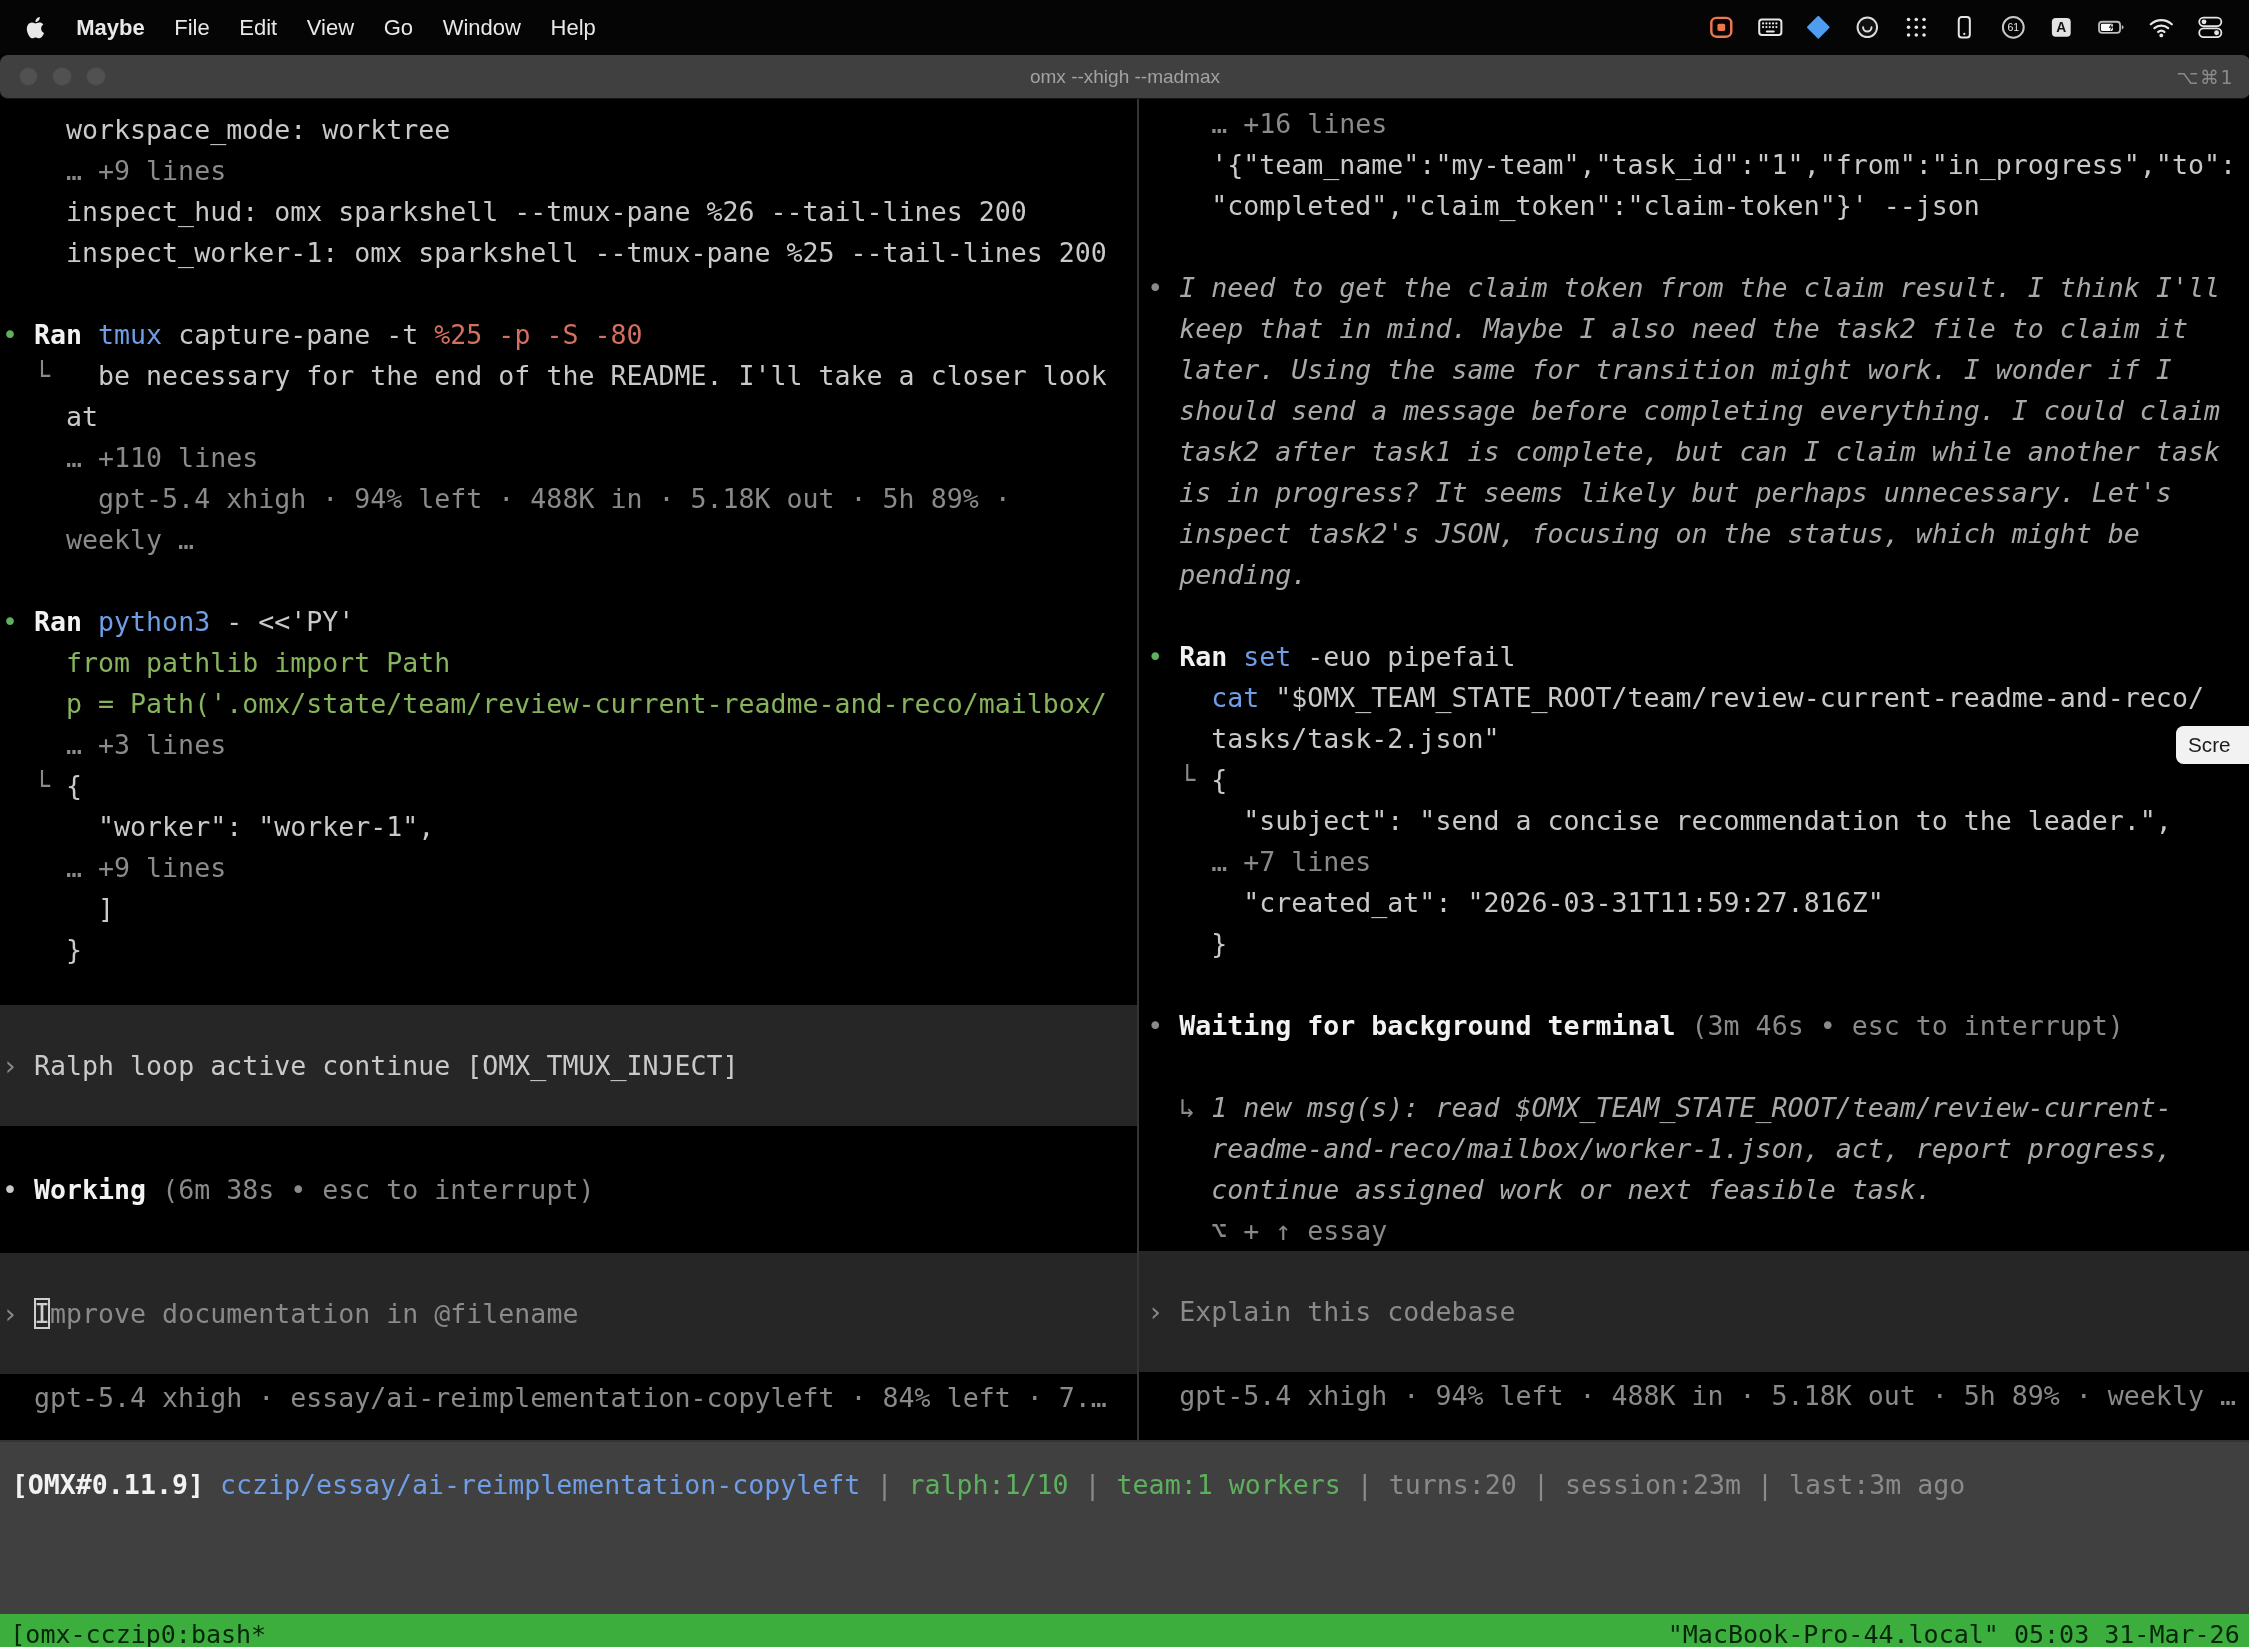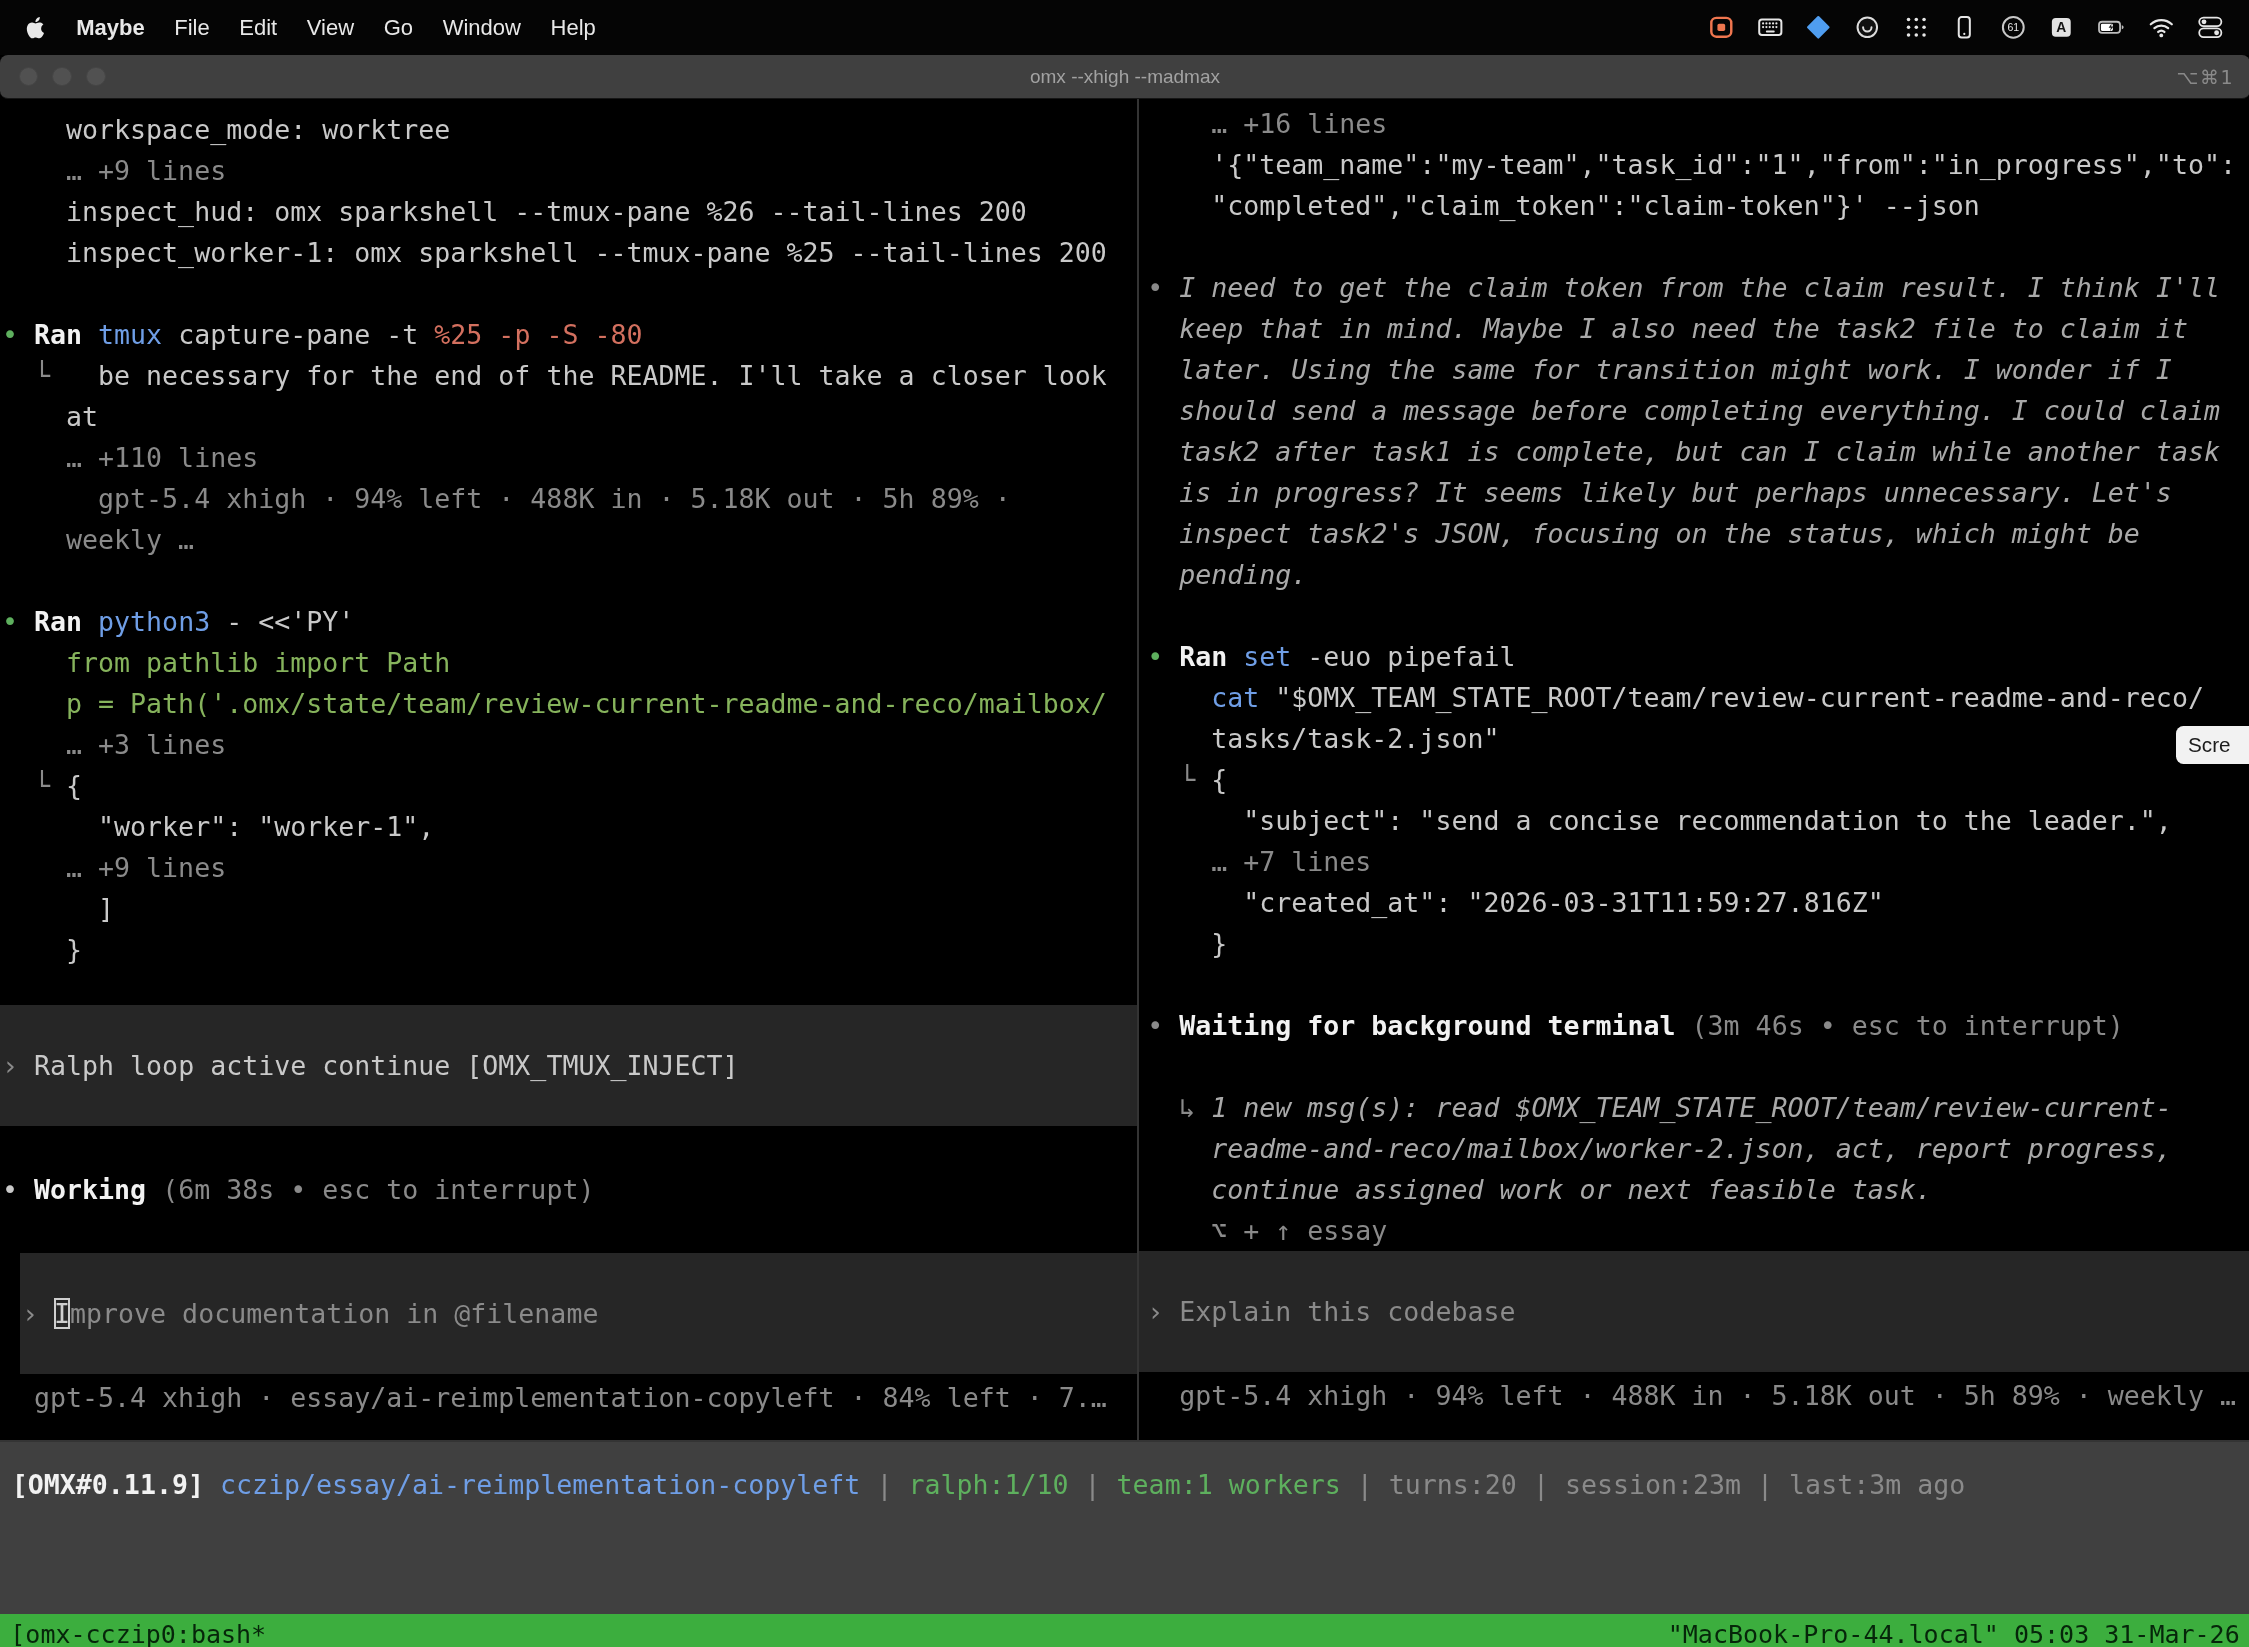--- a/index.html
+++ b/index.html
@@ -214,21 +214,21 @@
         <div class="tline"><span class="c-d">    … +9 lines</span></div>
         <div class="tline"><span class="c-n">      ]</span></div>
         <div class="tline"><span class="c-n">    }</span></div>
       </div>
       <div class="band" style="margin-top: 35px;">
         <div class="tline"><span class="c-d">› </span><span class="c-n">Ralph loop active continue [OMX_TMUX_INJECT]</span></div>
       </div>
       <div style="margin-top: 43px;">
         <div class="tline"><span class="c-n">• </span><span class="c-w">Working </span><span class="c-d">(6m 38s • esc to interrupt)</span></div>
       </div>
-      <div class="band" style="margin-top: 43px; margin-left: 20px;">
+      <div class="band" style="margin-top: 43px;">
         <div class="tline"><span class="c-d">› </span><span class="c-box">I</span><span class="c-d">mprove documentation in @filename</span></div>
       </div>
       <div style="margin-top: 3px;">
         <div class="tline"><span class="c-d">  gpt-5.4 xhigh · essay/ai-reimplementation-copyleft · 84% left · 7.…</span></div>
       </div>
     </div>
   <div class="divider"></div>
   <div class="pane pane-right">
       <div>
         <div class="tline"><span class="c-d">    … +16 lines</span></div>
@@ -249,21 +249,21 @@
         <div class="tline"><span class="c-n">    tasks/task-2.json"</span></div>
         <div class="tline"><span class="c-d">  └ </span><span class="c-n">{</span></div>
         <div class="tline"><span class="c-n">      "subject": "send a concise recommendation to the leader.",</span></div>
         <div class="tline"><span class="c-d">    … +7 lines</span></div>
         <div class="tline"><span class="c-n">      "created_at": "2026-03-31T11:59:27.816Z"</span></div>
         <div class="tline"><span class="c-n">    }</span></div>
         <div class="tline">&nbsp;</div>
         <div class="tline"><span class="c-d">• </span><span class="c-w">Waiting for background terminal </span><span class="c-d">(3m 46s • esc to interrupt)</span></div>
         <div class="tline">&nbsp;</div>
         <div class="tline"><span class="c-d">  ↳ </span><span class="c-it">1 new msg(s): read $OMX_TEAM_STATE_ROOT/team/review-current-</span></div>
-        <div class="tline"><span class="c-it">    readme-and-reco/mailbox/worker-2.json, act, report progress,</span></div>
+        <div class="tline"><span class="c-it">    readme-and-reco/mailbox/worker-1.json, act, report progress,</span></div>
         <div class="tline"><span class="c-it">    continue assigned work or next feasible task.</span></div>
         <div class="tline"><span class="c-d">    ⌥ + ↑ essay</span></div>
       </div>
       <div class="band">
         <div class="tline"><span class="c-d">› </span><span class="c-d">Explain this codebase</span></div>
       </div>
       <div style="margin-top: 3px;">
         <div class="tline"><span class="c-d">  gpt-5.4 xhigh · 94% left · 488K in · 5.18K out · 5h 89% · weekly …</span></div>
       </div>
     </div>

